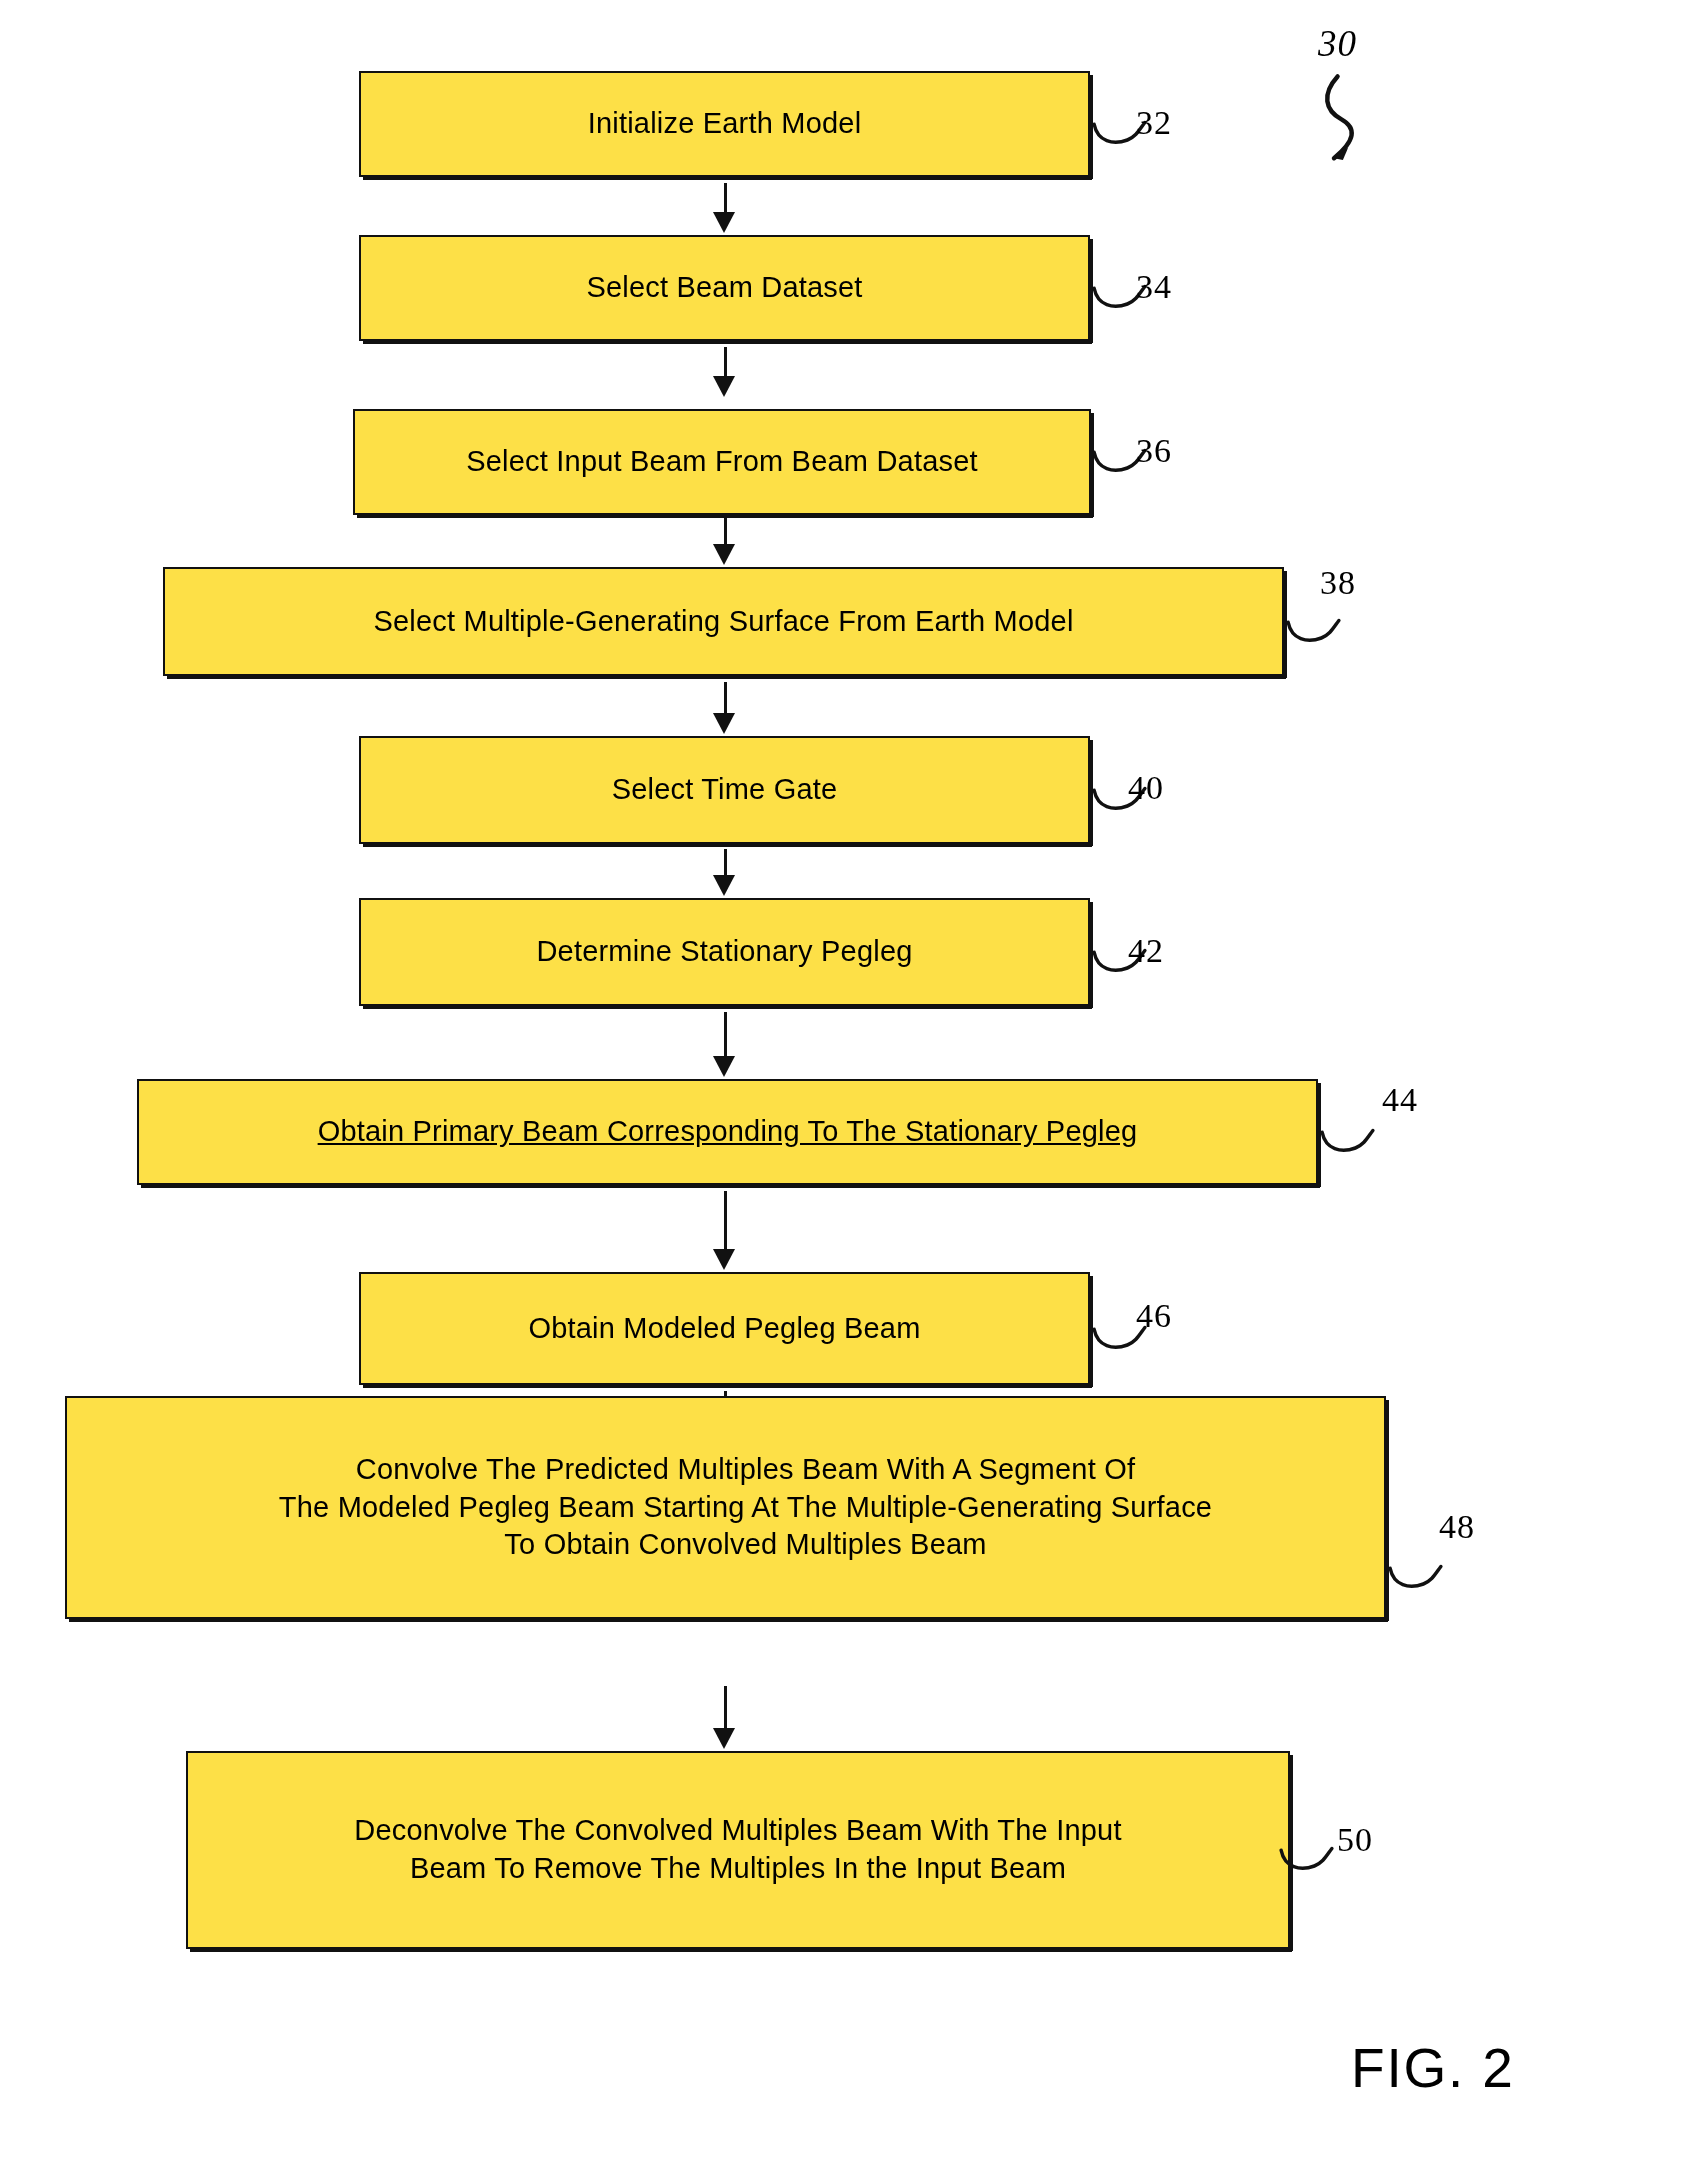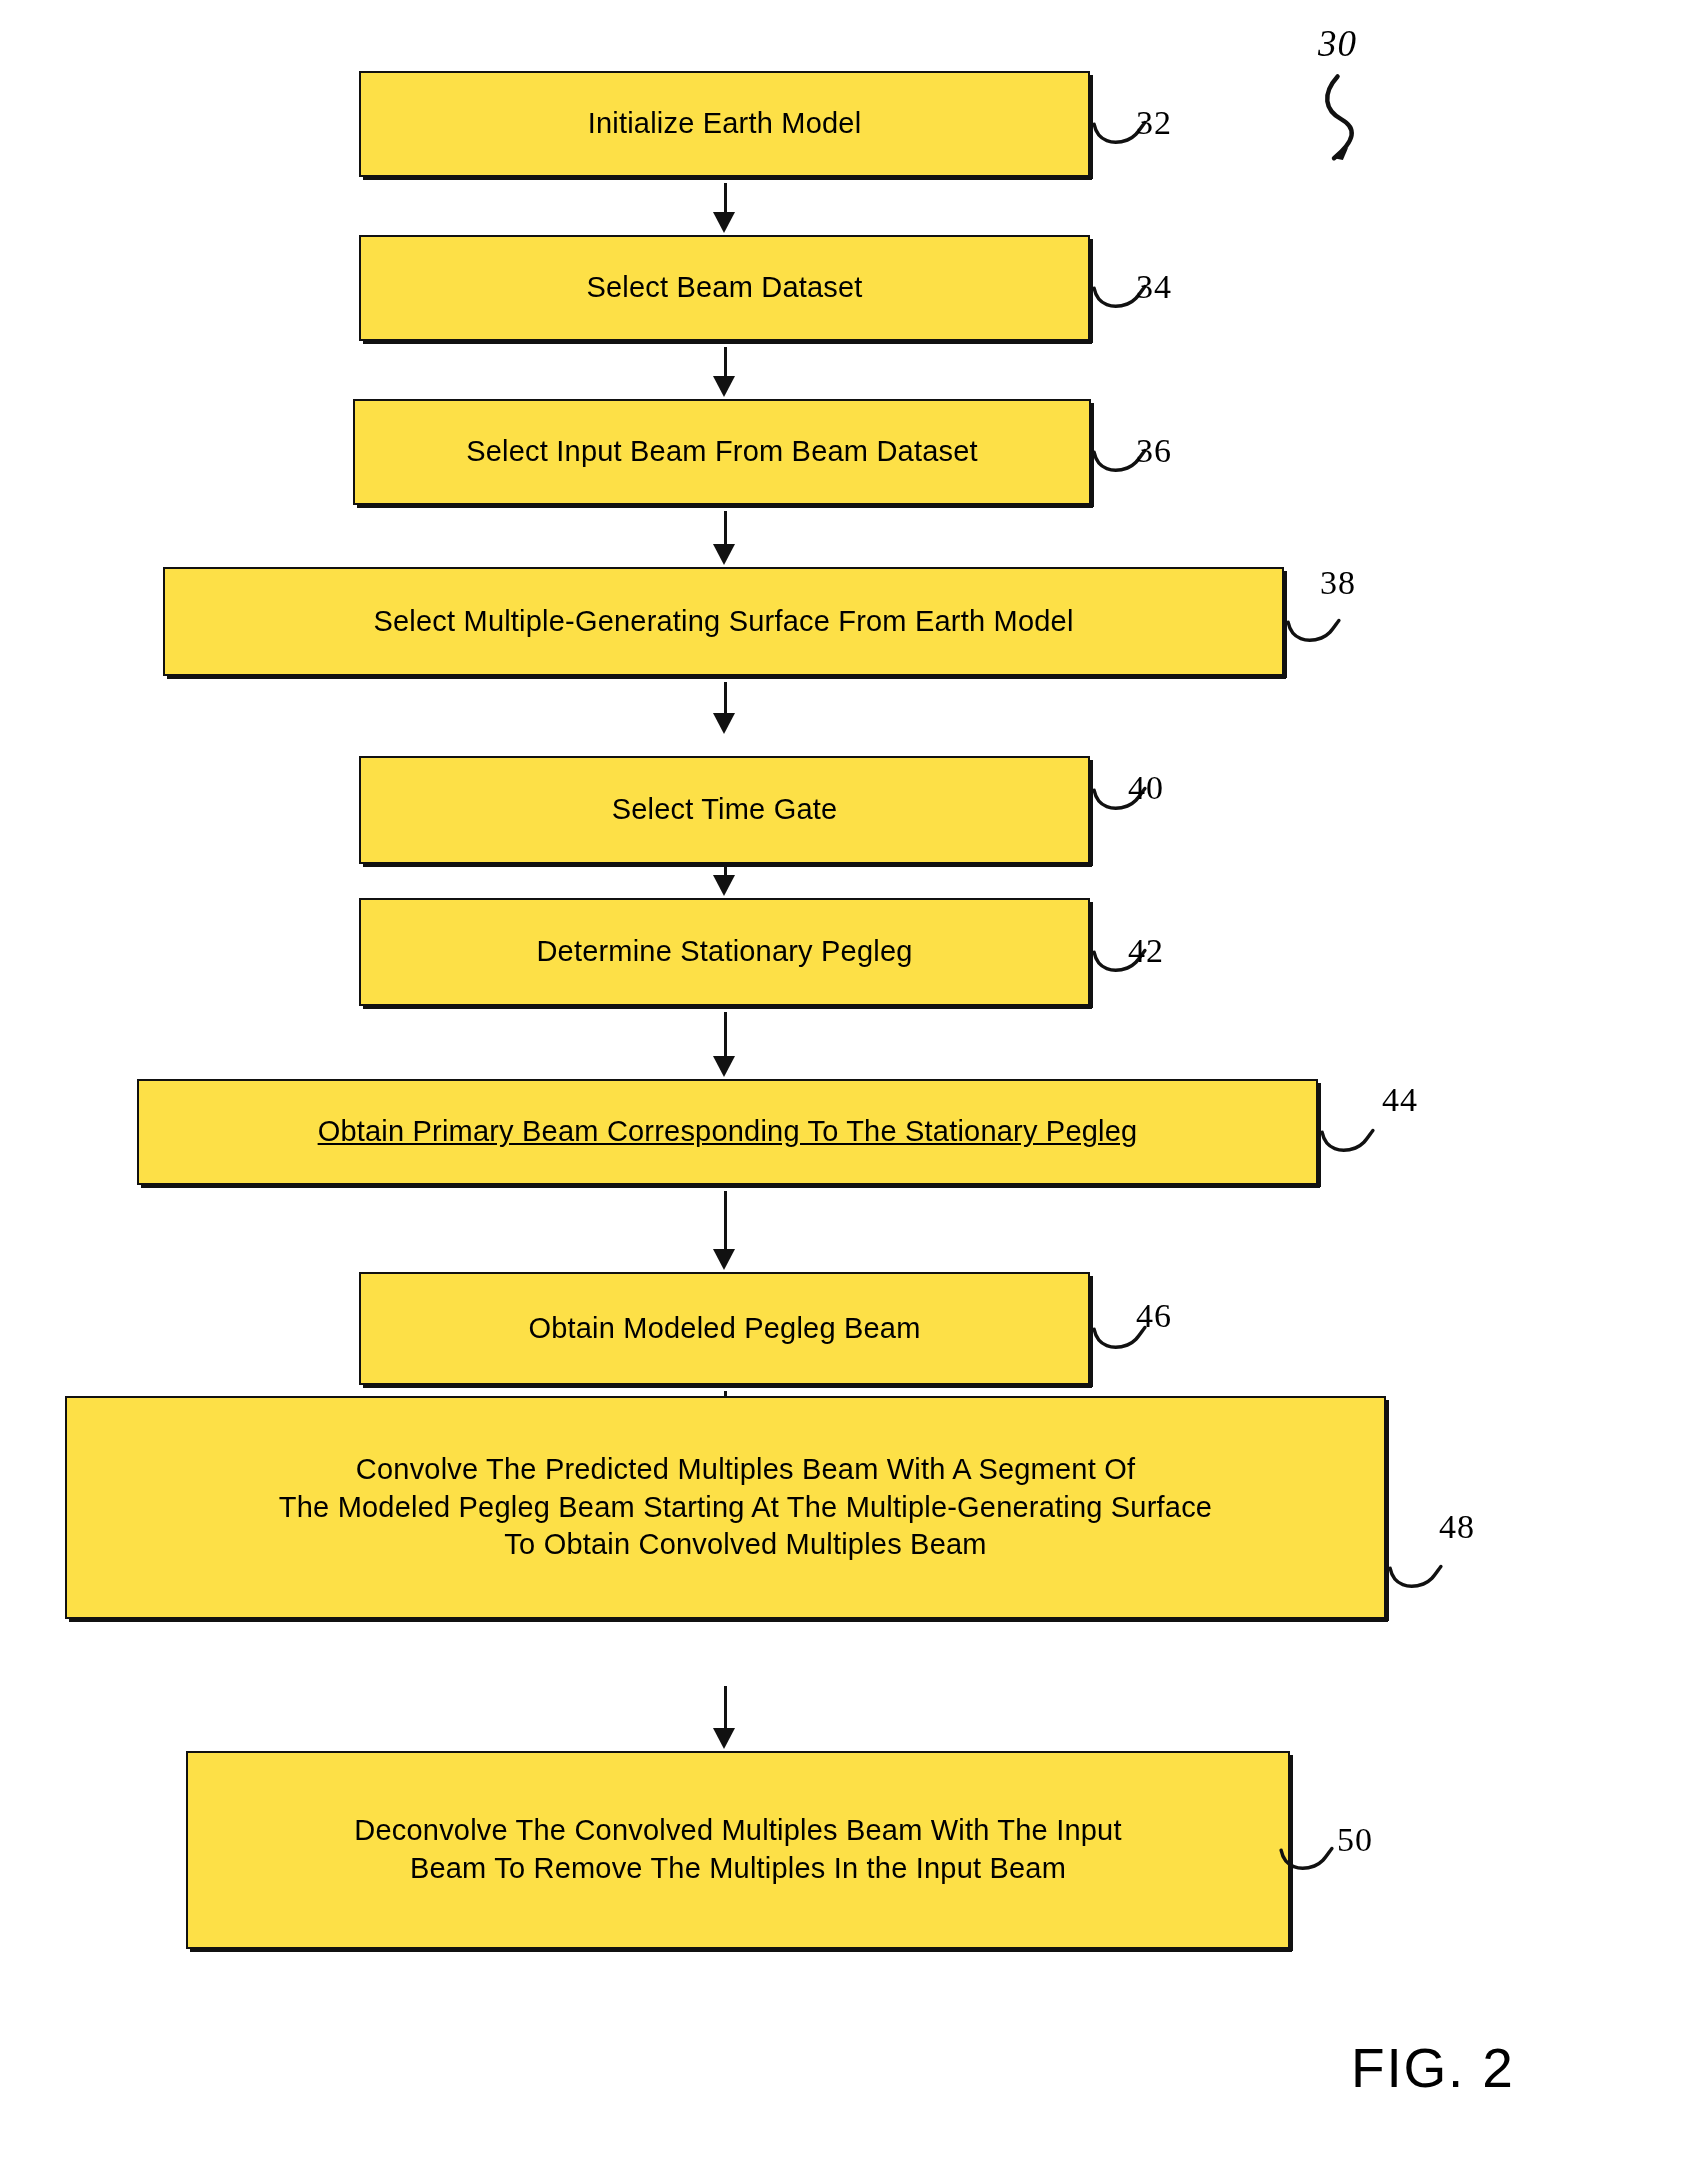--- a/index.html
+++ b/index.html
@@ -133,35 +133,35 @@
         <path d="M2 6 C 6 26, 24 30, 40 24 C 50 20, 54 12, 60 4" stroke="#111111" stroke-width="4" fill="none" stroke-linecap="round"></path>
       </svg>
       <div class="ref" style="left: 1136px; top: 106px;">32</div>
       <div class="node" style="left: 359px; top: 235px; width: 731px; height: 106px;">
         <div class="node-label">Select Beam Dataset</div>
       </div>
       <svg class="leader" width="62" height="35" viewBox="0 0 70 40" style="left: 1092px; top: 283px;">
         <path d="M2 6 C 6 26, 24 30, 40 24 C 50 20, 54 12, 60 4" stroke="#111111" stroke-width="4" fill="none" stroke-linecap="round"></path>
       </svg>
       <div class="ref" style="left: 1136px; top: 270px;">34</div>
-      <div class="node" style="left: 353px; top: 399px; width: 738px; height: 106px; text-align: right;">
+      <div class="node" style="left: 353px; top: 409px; width: 738px; height: 106px; text-align: right;">
         <div class="node-label">Select Input Beam From Beam Dataset</div>
       </div>
       <svg class="leader" width="62" height="35" viewBox="0 0 70 40" style="left: 1092px; top: 447px;">
         <path d="M2 6 C 6 26, 24 30, 40 24 C 50 20, 54 12, 60 4" stroke="#111111" stroke-width="4" fill="none" stroke-linecap="round"></path>
       </svg>
       <div class="ref" style="left: 1136px; top: 434px;">36</div>
       <div class="node" style="left: 163px; top: 567px; width: 1121px; height: 109px;">
         <div class="node-label">Select Multiple-Generating Surface From Earth Model</div>
       </div>
       <svg class="leader" width="62" height="35" viewBox="0 0 70 40" style="left: 1286px; top: 617px;">
         <path d="M2 6 C 6 26, 24 30, 40 24 C 50 20, 54 12, 60 4" stroke="#111111" stroke-width="4" fill="none" stroke-linecap="round"></path>
       </svg>
       <div class="ref" style="left: 1320px; top: 566px; font-family: Liberation Serif, serif;">38</div>
-      <div class="node" style="left: 359px; top: 756px; width: 731px; height: 108px;">
+      <div class="node" style="left: 359px; top: 736px; width: 731px; height: 108px;">
         <div class="node-label">Select Time Gate</div>
       </div>
       <svg class="leader" width="62" height="35" viewBox="0 0 70 40" style="left: 1092px; top: 785px;">
         <path d="M2 6 C 6 26, 24 30, 40 24 C 50 20, 54 12, 60 4" stroke="#111111" stroke-width="4" fill="none" stroke-linecap="round"></path>
       </svg>
       <div class="ref" style="left: 1128px; top: 771px;">40</div>
       <div class="node" style="left: 359px; top: 898px; width: 731px; height: 108px;">
         <div class="node-label">Determine Stationary Pegleg</div>
       </div>
       <svg class="leader" width="62" height="35" viewBox="0 0 70 40" style="left: 1092px; top: 947px;">

